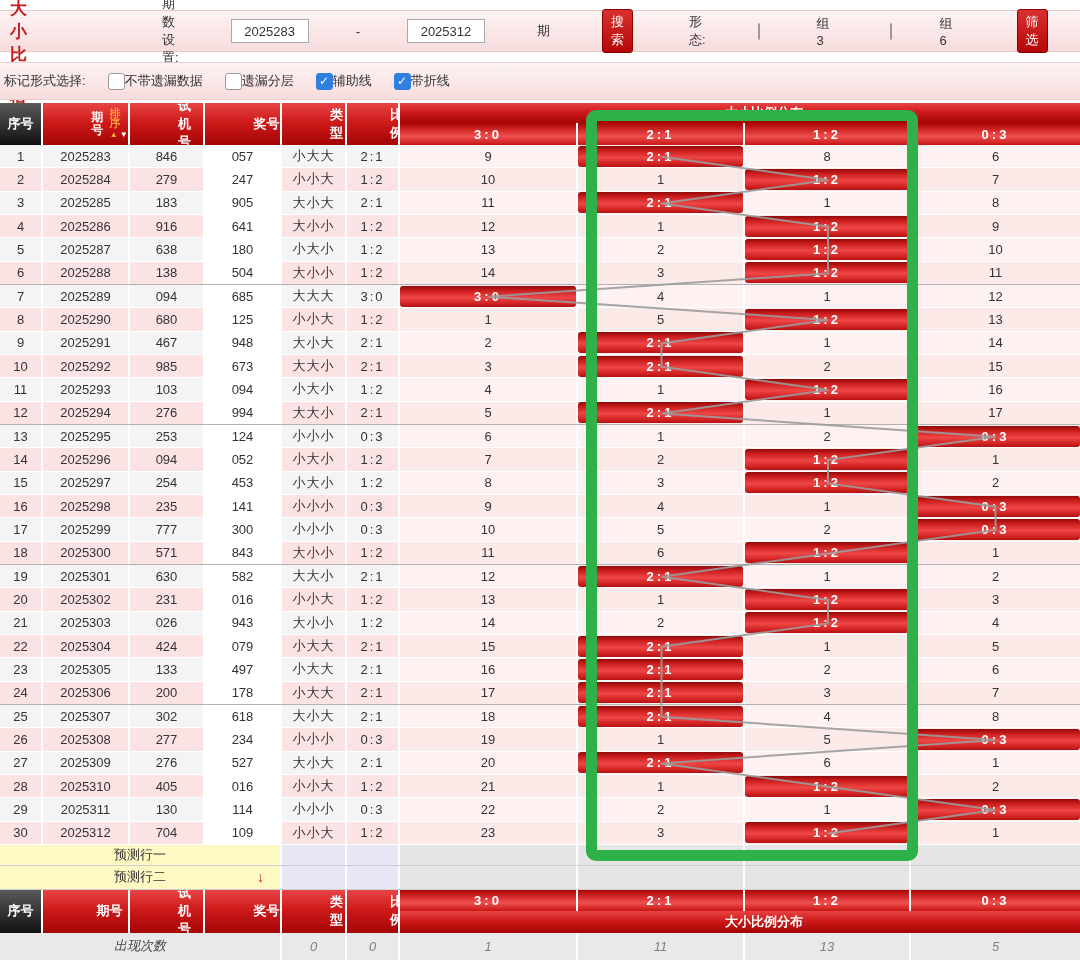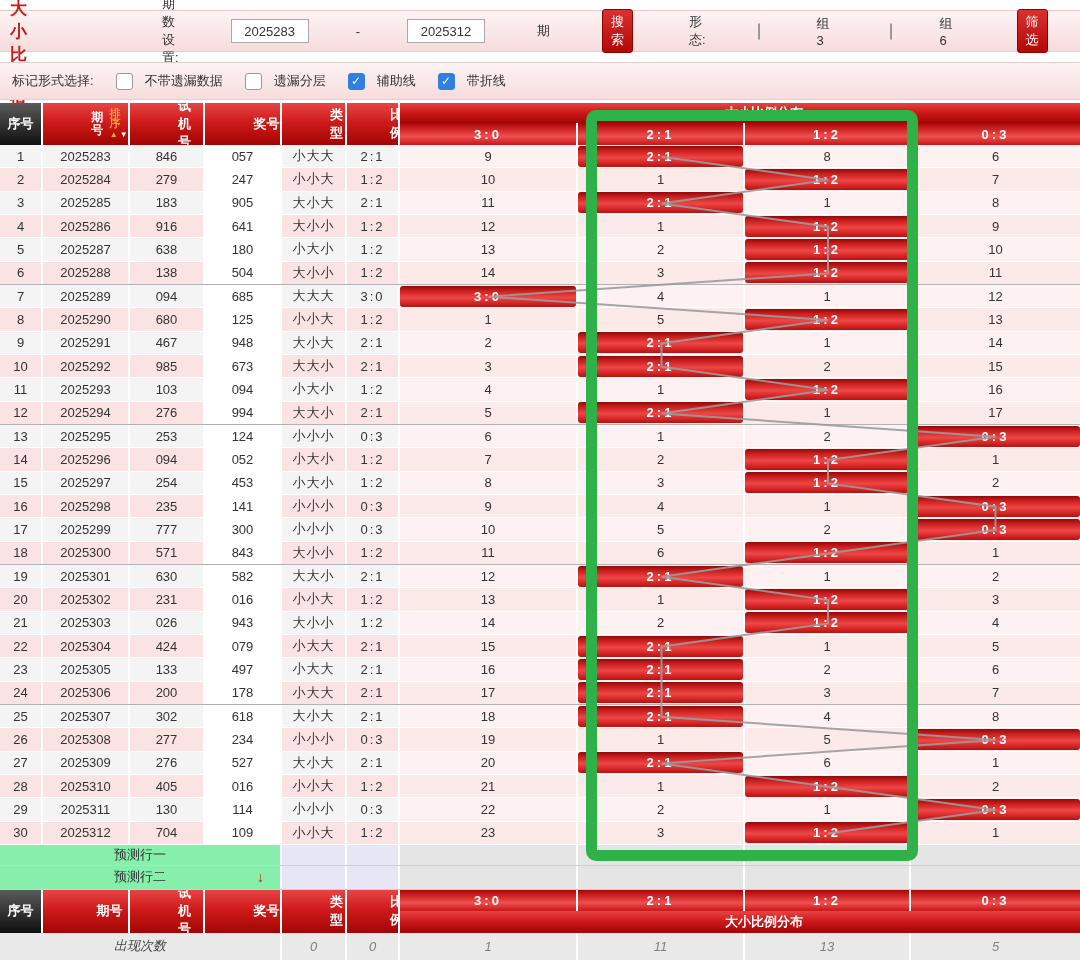--- a/index.html
+++ b/index.html
@@ -1,27 +1,27 @@
 <!DOCTYPE html>
 <html><head>
 <meta charset="utf-8">
 <style>
   html,body{margin:0;padding:0;background:#fff;}
   body{width:1080px;height:964px;position:relative;font-family:"Liberation Sans","DejaVu Sans",sans-serif;overflow:hidden;}
   .bar{position:absolute;left:0;width:1080px;background:linear-gradient(180deg,#fdf3f3,#f7dcdc);border-top:1px solid #e9cdcd;border-bottom:1px solid #e9cdcd;display:flex;align-items:center;box-sizing:border-box;}
   #bar1{top:10px;height:42px;padding:0 10px;gap:42px;}
-  #bar2{top:62px;height:38px;padding:0 12px;}
+  #bar2{top:62px;height:38px;padding:0 4px;}
   .title{color:#c31d1d;font-size:17px;font-weight:bold;letter-spacing:1px;}
   .lbl{font-size:13px;color:#333;}
   .tin{width:72px;height:20px;border:1px solid #a9a9a9;font-size:13px;color:#333;text-align:center;background:#fff;font-family:inherit;}
   .rbtn{background:linear-gradient(180deg,#d93030,#b40808);color:#fff;border:1px solid #8d0000;border-radius:3px;font-size:13px;padding:3px 8px;cursor:pointer;font-family:inherit;}
   .cb{display:inline-flex;width:17px;height:17px;border:1px solid #999;border-radius:3px;background:#fff;align-items:center;justify-content:center;vertical-align:middle;cursor:pointer;box-sizing:border-box;}
   .cb.on{background:#2f80e0;border-color:#2f80e0;color:#fff;font-size:12px;font-weight:bold;}
   .lnk{font-size:13px;color:#1c1c1c;text-decoration:underline;cursor:pointer;font-weight:500;}
-  .opt{display:inline-flex;align-items:center;margin-left:22px;gap:12px;}
+  .opt{display:inline-flex;align-items:center;margin-left:22px;gap:0;}
   .optlab{font-size:13px;color:#333;}
   
   #tbl{position:absolute;top:103px;left:0;width:1080px;}
   .cell{box-sizing:border-box;display:flex;align-items:center;justify-content:center;border-right:2px solid #fff;overflow:hidden;}
   .c0{width:43px}.c1{width:87px}.c2{width:75px}.c3{width:77px}.c4{width:65px}.c5{width:53px}
   .c6{width:178px}.c7{width:167px}.c8{width:166px}.c9{width:169px;border-right:none;}
   .flexrow{display:flex;}
   .redh{background:linear-gradient(180deg,#e84444 0%,#cf1a1a 45%,#a30404 100%);color:#fff;font-weight:bold;font-size:13px;padding-left:48px;}
   .darkh{background:linear-gradient(180deg,#5a5a5a,#262626 70%,#101010);color:#fff;font-weight:bold;font-size:13px;}
   .gloss{background:linear-gradient(180deg,#a90505 0%,#d62c2c 35%,#ee5050 60%,#c81616 100%);color:#fff;font-weight:bold;font-size:13px;letter-spacing:3px;}
@@ -42,21 +42,21 @@
   .trow.odd .cell{background:#f4f4f4;}
   .trow.even .cell{background:#fbe3e3;}
   .trow.odd .rcol{background:#fdf2f1;}
   .trow.even .rcol{background:#fceae9;}
   .trow .prize{background:#fff !important;}
   .trow .tratio{letter-spacing:2px;}
   .trow .ttype{letter-spacing:1px;}
   .omit{color:#ababab;}
   .marker{width:100%;height:21px;border-radius:3px;background:linear-gradient(180deg,#8f0a0a 0%,#cb1d1d 22%,#ee4646 55%,#d32424 82%,#b51212 100%);color:#fff;font-weight:bold;font-size:13px;letter-spacing:3px;display:flex;align-items:center;justify-content:center;}
   
-  .prow{display:flex;box-sizing:border-box;border-bottom:1px solid #cfcfcf;background:#86efac;}
+  .prow{display:flex;box-sizing:border-box;border-bottom:1px solid #cfcfcf;background:#fef9c3;}
   #pred1{height:21px;}
   #pred2{height:24px;}
   .predspan{width:282px;display:flex;align-items:center;justify-content:center;font-size:13px;color:#333;position:relative;border-right:2px solid #fff;box-sizing:border-box;}
   .lav{background:#e6e6f6;}
   .predgray{background:#e5e5e5;}
   .pred-arrow{position:absolute;right:16px;color:#cf2200;font-size:14px;font-weight:bold;}
   
   #tfoot{height:43px;}
   #tfoot .hcell{height:43px;}
   .fratio{height:21px;display:flex;}

